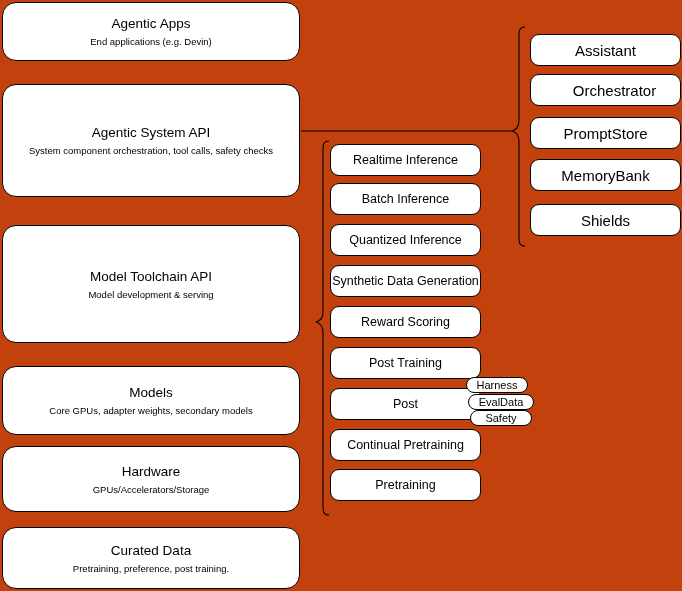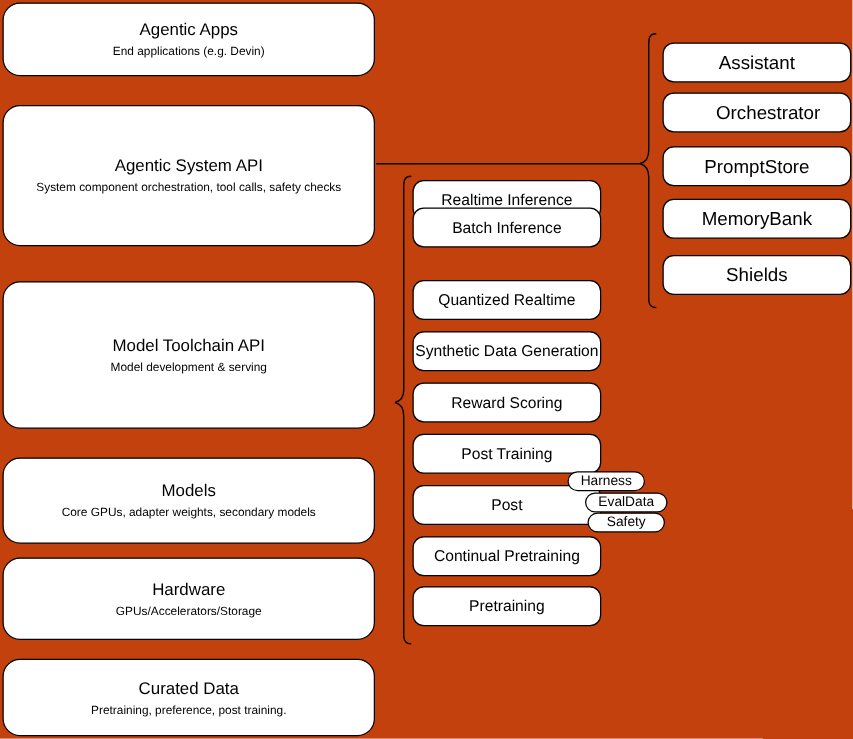--- a/index.html
+++ b/index.html
@@ -153,46 +153,46 @@
   </div>
 
   <div class="box layer" style="top:527px;height:62px;">
     <div class="title">Curated Data</div>
     <div class="sub">Pretraining, preference, post training.</div>
   </div>
 
   <div class="box cap" style="top:144px;">
     <span>Realtime Inference</span>
   </div>
-  <div class="box cap" style="top:166px;justify-content:center;">
+  <div class="box cap" style="top:183px;justify-content:center;">
     <span>Batch Inference</span>
   </div>
   <div class="box cap" style="top:224px;">
-    <span>Quantized Realtime</span>
+    <span>Quantized Inference</span>
   </div>
   <div class="box cap" style="top:265px;">
     <span>Synthetic Data Generation</span>
   </div>
   <div class="box cap" style="top:306px;">
     <span>Reward Scoring</span>
   </div>
   <div class="box cap" style="top:347px;">
     <span>Post Training</span>
   </div>
   <div class="box cap" style="top:388px;">
     <span>Post</span>
   </div>
   <div class="box cap" style="top:429px;">
     <span>Continual Pretraining</span>
   </div>
   <div class="box cap" style="top:469px;">
     <span>Pretraining</span>
   </div>
 
-  <div class="tagpill" style="left:454px;top:377px;width:62px;">
+  <div class="tagpill" style="left:466px;top:377px;width:62px;">
     <span>Harness</span>
   </div>
   <div class="tagpill" style="left:468px;top:394px;width:66px;text-align:center;">
     <span>EvalData</span>
   </div>
   <div class="tagpill" style="left:470px;top:410px;width:62px;text-align:right;">
     <span>Safety</span>
   </div>
 
   <div class="box comp" style="top:34px;">

